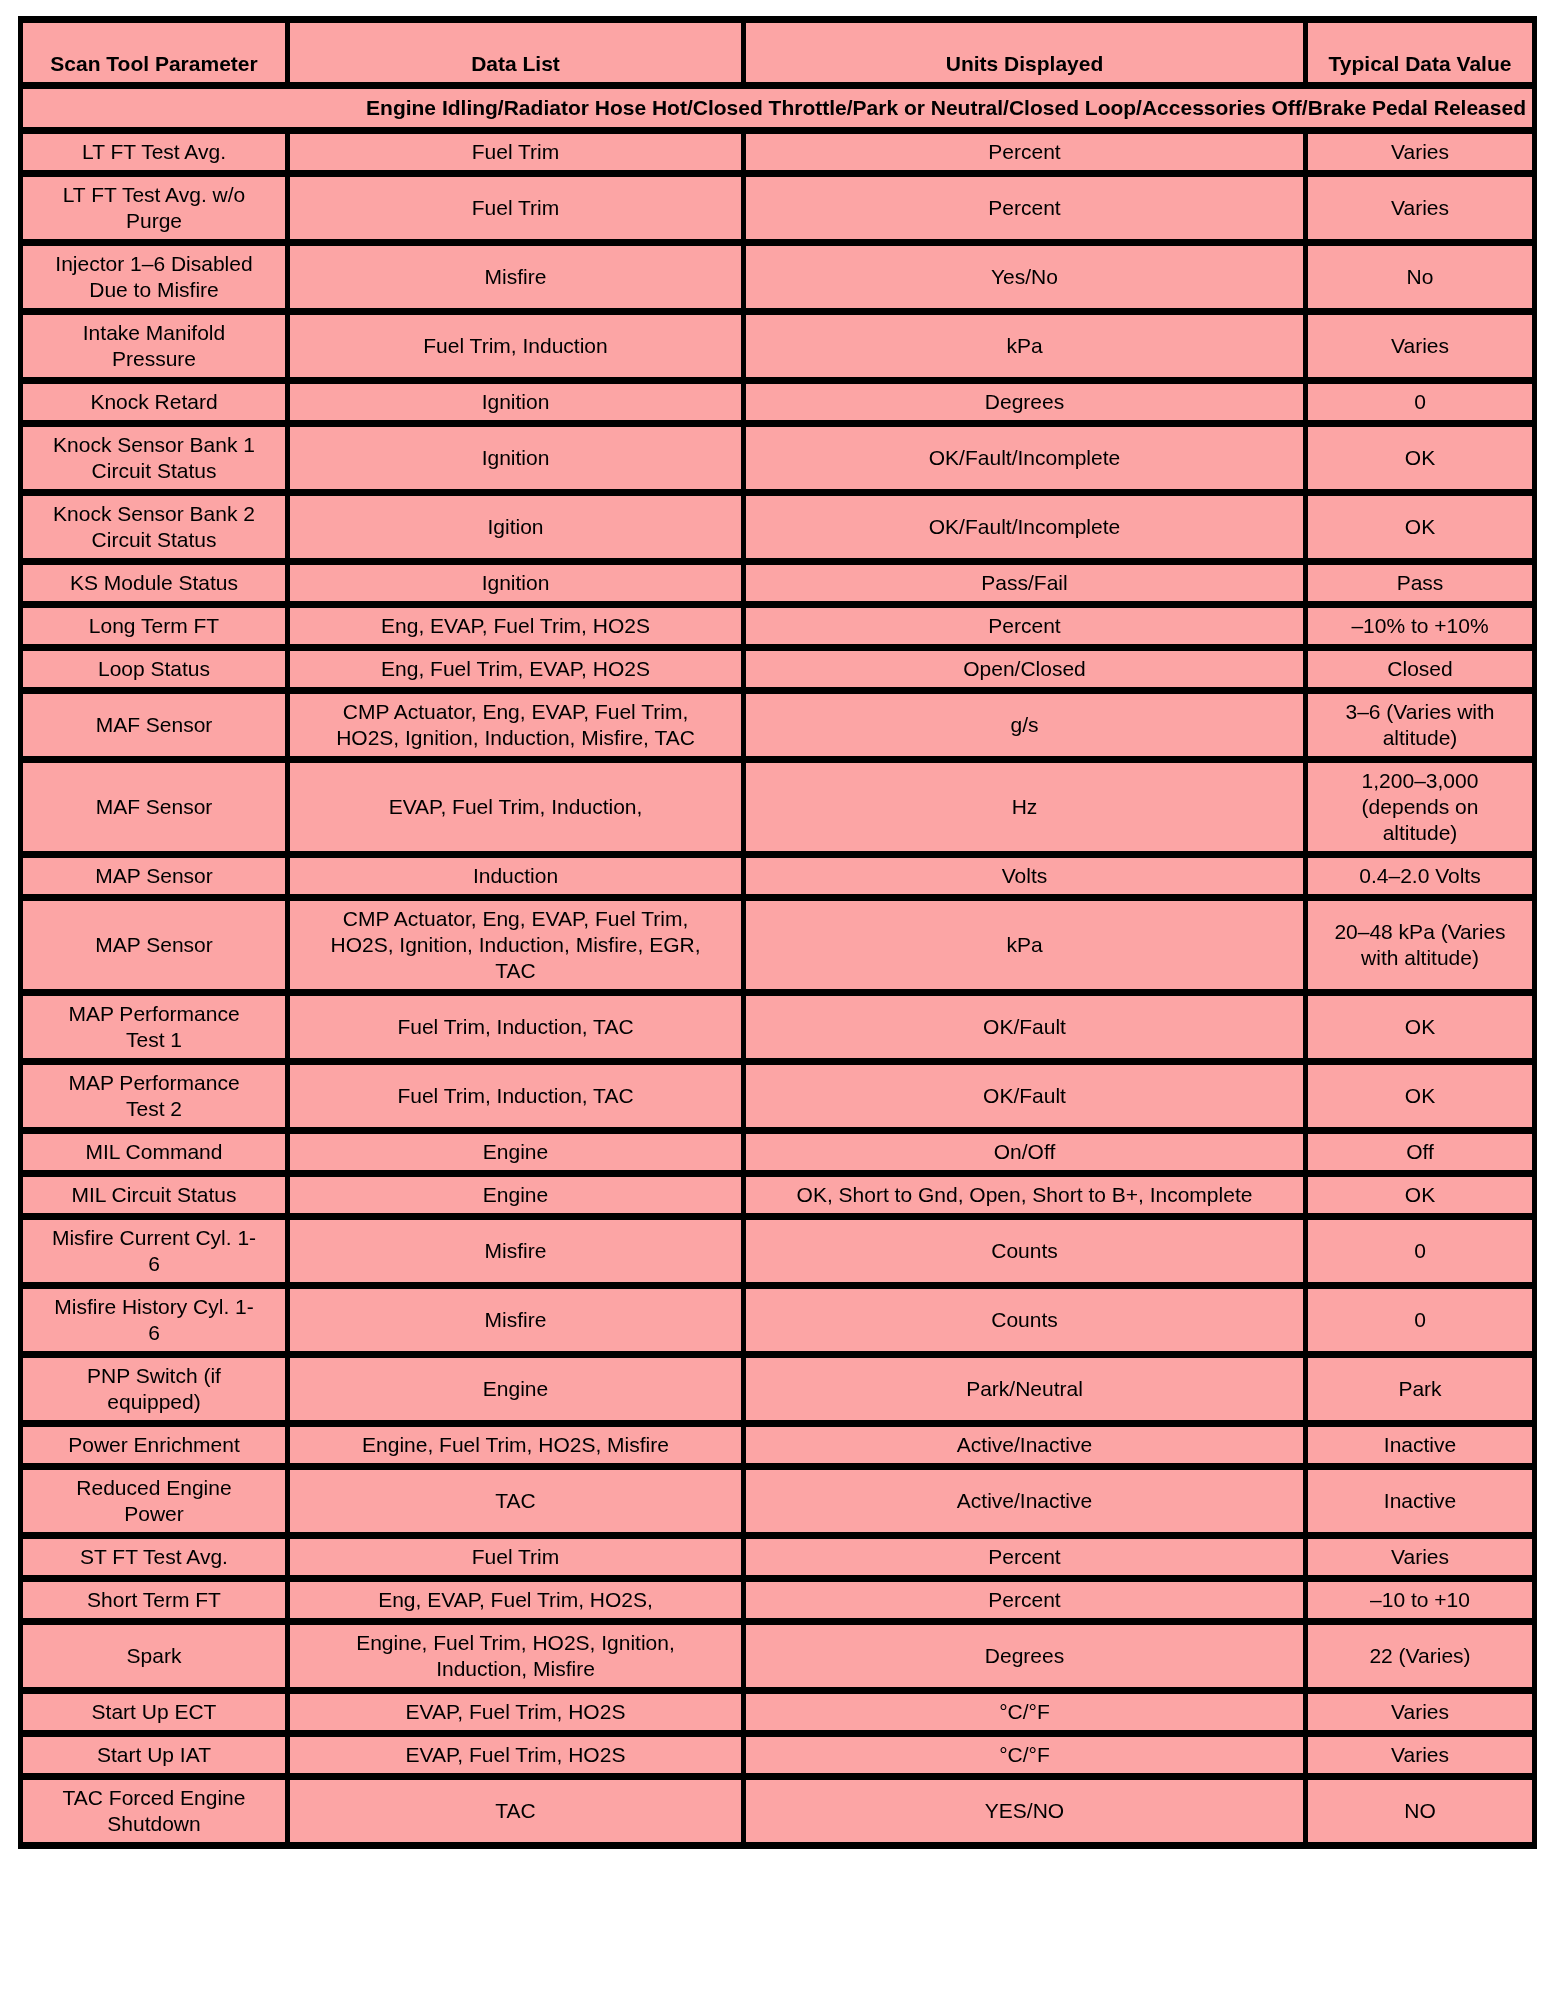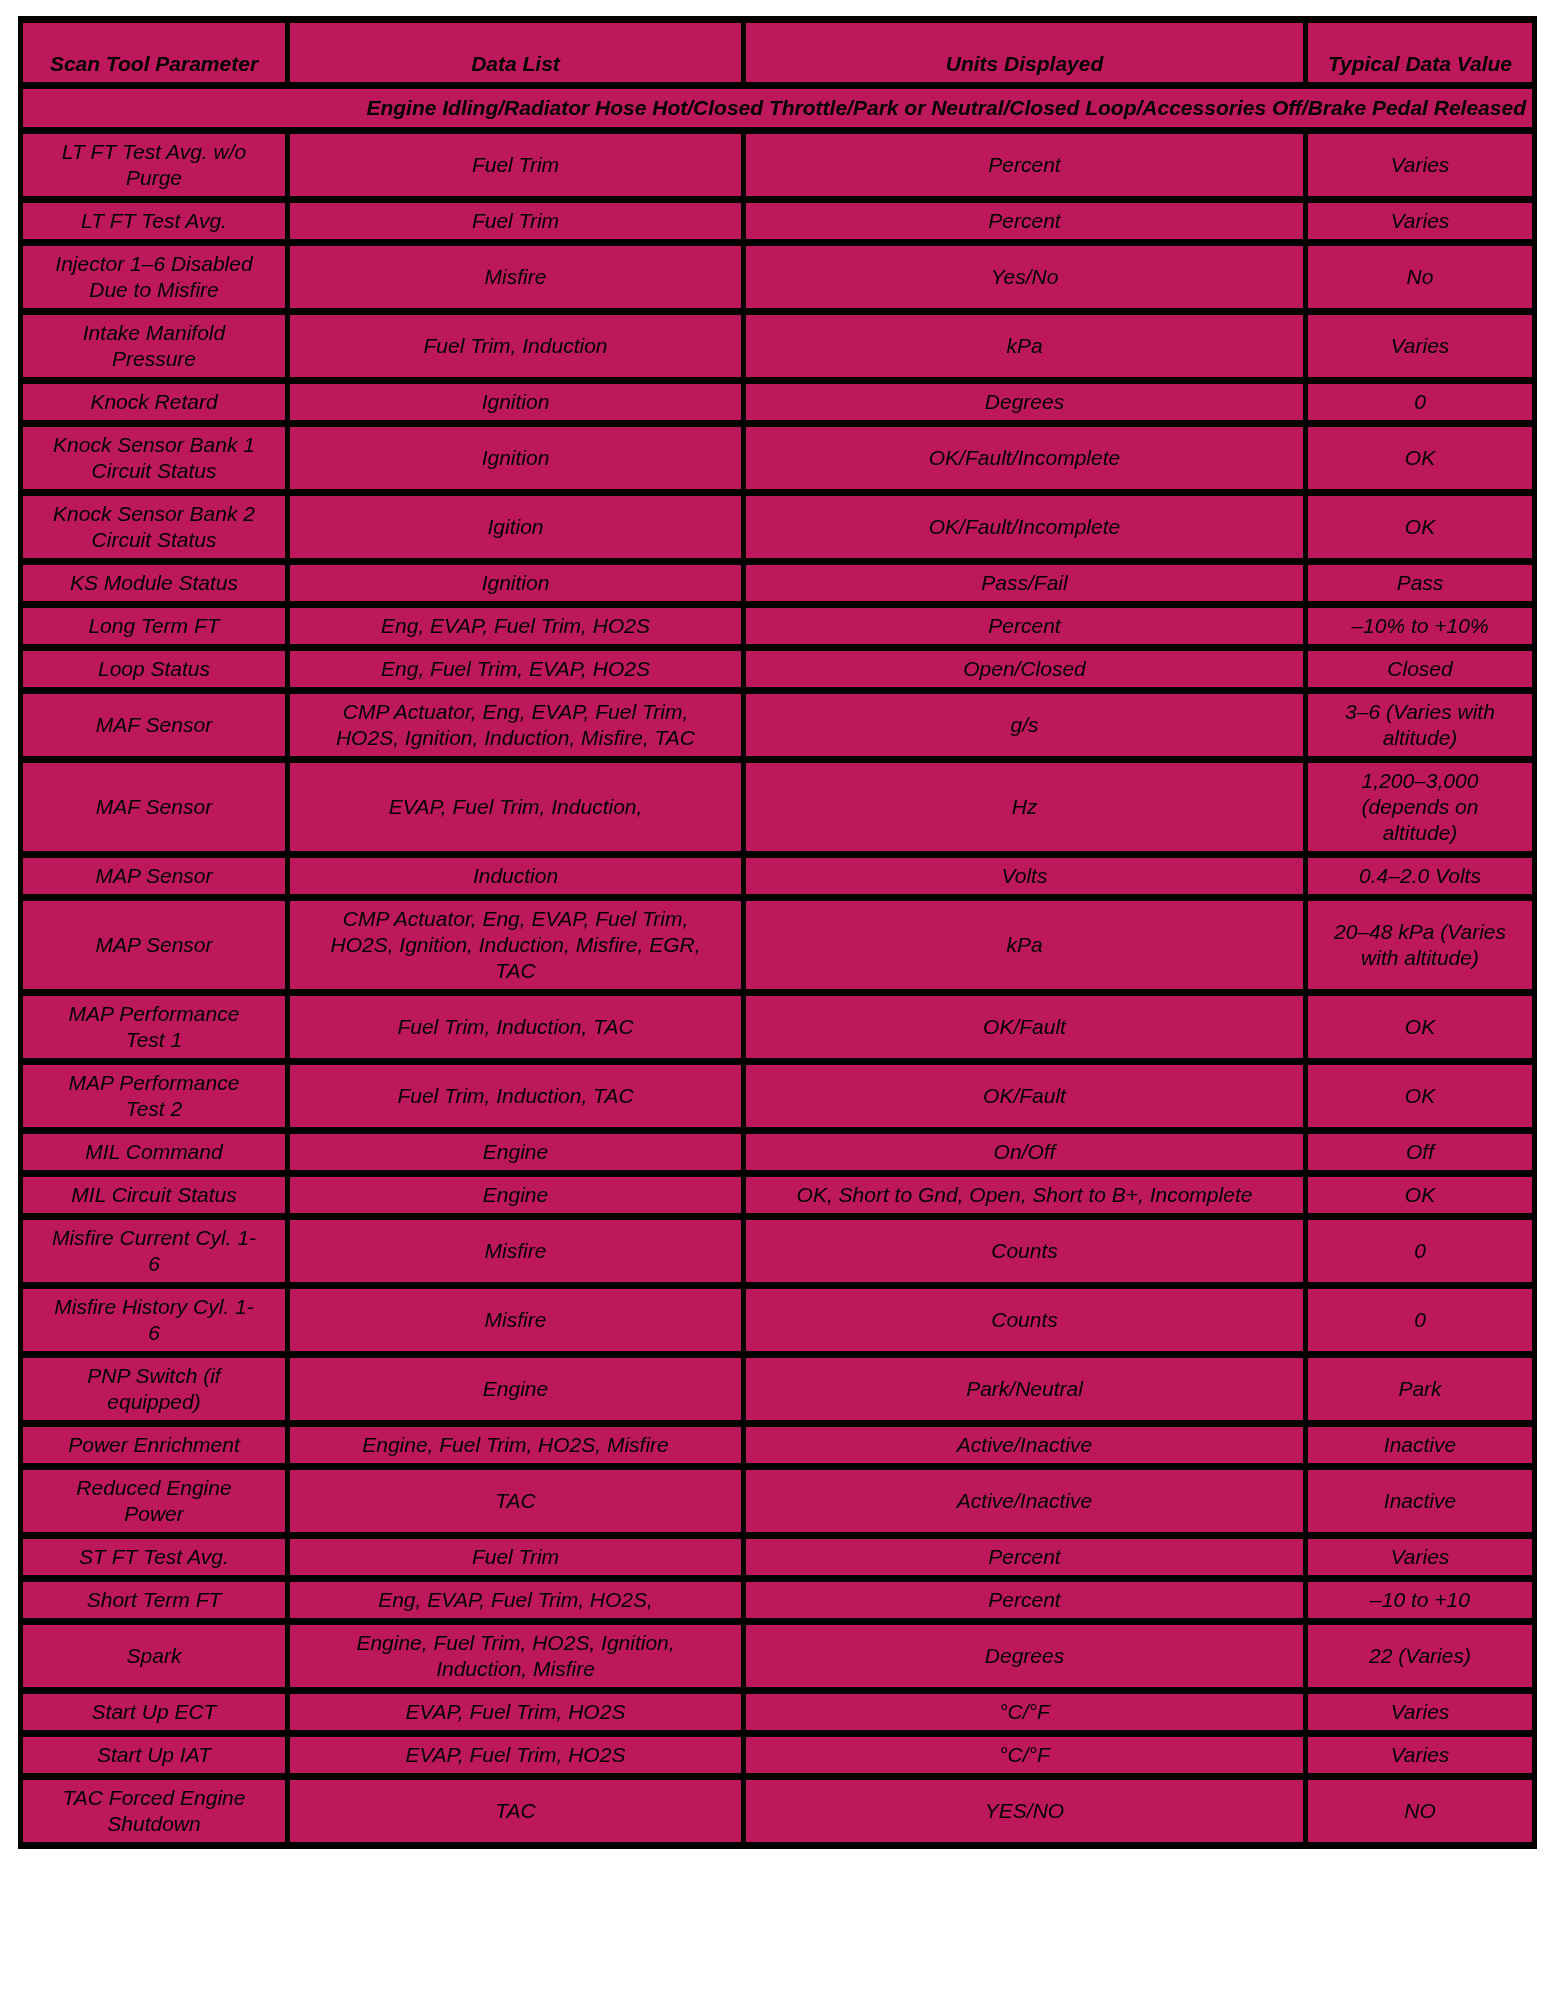--- a/index.html
+++ b/index.html
@@ -13,22 +13,21 @@
     width: 1568px;
     height: 2012px;
     background: #ffffff;
     box-sizing: border-box;
     padding: 16px 0 0 18px;
   }
   table.scan-table {
     border-collapse: collapse;
     table-layout: fixed;
     width: 1514px;
-    background: #be185d;
-    font-style: italic;
+    background: #fca5a5;
   }
   table.scan-table th,
   table.scan-table td {
     border: solid #000000;
     border-width: 7px 5px;
     font-size: 21px;
     line-height: 26px;
     padding: 5px 8px;
     text-align: center;
     vertical-align: middle;
@@ -70,28 +69,28 @@
         <th>Data List</th>
         <th>Units Displayed</th>
         <th>Typical Data Value</th>
       </tr>
       <tr class="banner-row">
         <td colspan="4">Engine Idling/Radiator Hose Hot/Closed Throttle/Park or Neutral/Closed Loop/Accessories Off/Brake Pedal Released</td>
       </tr>
     </thead>
     <tbody>
         <tr>
+          <td class="cell-param">LT FT Test Avg.</td>
+          <td>Fuel Trim</td>
+          <td>Percent</td>
+          <td>Varies</td>
+        </tr>
+        <tr>
           <td class="cell-param">LT FT Test Avg. w/o
 Purge</td>
-          <td>Fuel Trim</td>
-          <td>Percent</td>
-          <td>Varies</td>
-        </tr>
-        <tr>
-          <td class="cell-param">LT FT Test Avg.</td>
           <td>Fuel Trim</td>
           <td>Percent</td>
           <td>Varies</td>
         </tr>
         <tr>
           <td class="cell-param">Injector 1–6 Disabled
 Due to Misfire</td>
           <td>Misfire</td>
           <td>Yes/No</td>
           <td>No</td>

